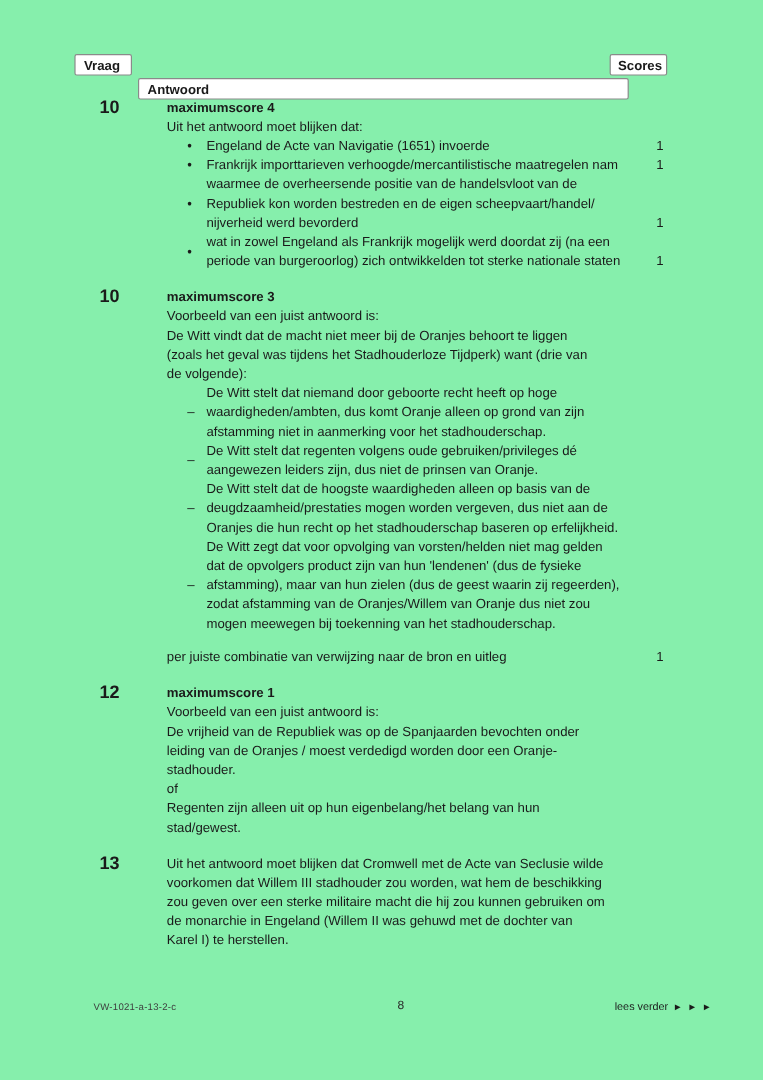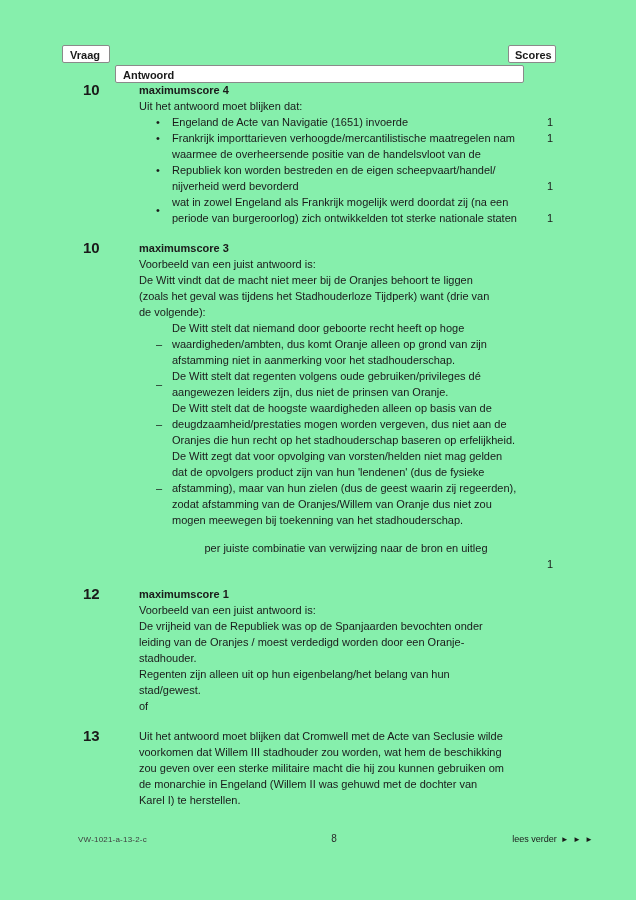--- a/index.html
+++ b/index.html
@@ -21,21 +21,21 @@
   .hbox.antwoord{left:115px;width:409px;margin-top:20px;}
   .hbox.scores{left:508px;width:48px;padding-left:6px;}
 
   
   .content{position:absolute;top:82px;left:62px;width:491px;}
   .question{display:flex;margin-bottom:14px;}
   .qnum{width:53px;flex:none;font-weight:bold;font-size:15px;line-height:16px;padding-left:21px;box-sizing:border-box;}
   .qbody{flex:1;min-width:0;margin-left:24px;}
   .qheading{font-weight:bold;font-size:11px;line-height:16px;}
   .row{display:flex;align-items:center;font-size:11px;line-height:16px;}
-  .row.gap-before{margin-top:12px;flex-direction:column;}
+  .row.gap-before{margin-top:12px;}
   .bullet{flex:none;width:16px;margin-left:17px;}
   .txt{flex:1;min-width:0;white-space:pre-line;}
   .score{flex:none;width:18px;text-align:right;align-self:flex-end;}
 
   
   .footer{position:absolute;top:832px;left:16px;width:100%;height:16px;font-size:9px;color:#3d3d3d;}
   .footer .code{position:absolute;left:62px;top:3px;font-size:8px;letter-spacing:0.2px;}
   .footer .pagenum{position:absolute;left:0;width:100%;text-align:center;top:1px;font-size:10px;color:#2a2a2a;}
   .footer .continue{position:absolute;right:58px;top:2px;font-size:9px;color:#1a1a1a;}
   .footer .arrows{font-size:8px;letter-spacing:1px;margin-left:4px;}
@@ -133,25 +133,25 @@
           <div class="qheading">maximumscore 1</div>
           <div class="row">
             <div class="txt">Voorbeeld van een juist antwoord is:</div>
           </div>
           <div class="row">
             <div class="txt">De vrijheid van de Republiek was op de Spanjaarden bevochten onder
 leiding van de Oranjes / moest verdedigd worden door een Oranje-
 stadhouder.</div>
           </div>
           <div class="row">
+            <div class="txt">of</div>
+          </div>
+          <div class="row">
             <div class="txt">Regenten zijn alleen uit op hun eigenbelang/het belang van hun
 stad/gewest.</div>
-          </div>
-          <div class="row">
-            <div class="txt">of</div>
           </div>
         </div>
       </div>
       <div class="question">
         <div class="qnum">13</div>
         <div class="qbody">
           <div class="row">
             <div class="txt">Uit het antwoord moet blijken dat Cromwell met de Acte van Seclusie wilde
 voorkomen dat Willem III stadhouder zou worden, wat hem de beschikking
 zou geven over een sterke militaire macht die hij zou kunnen gebruiken om

